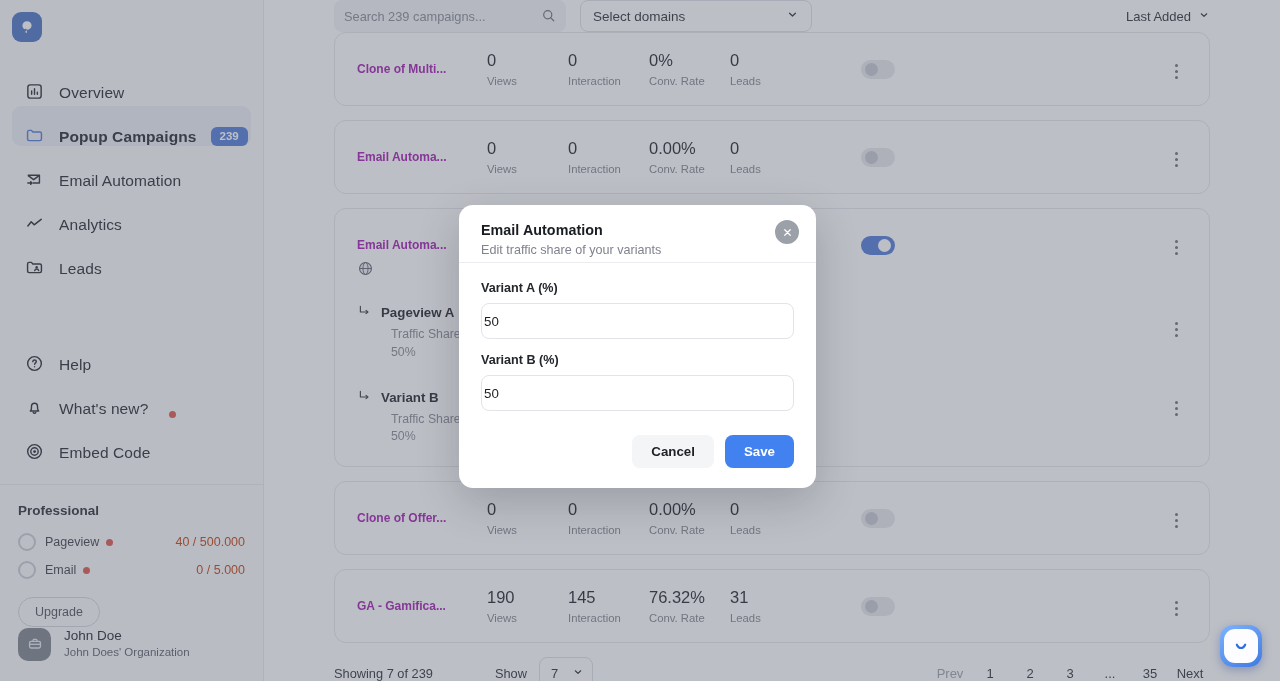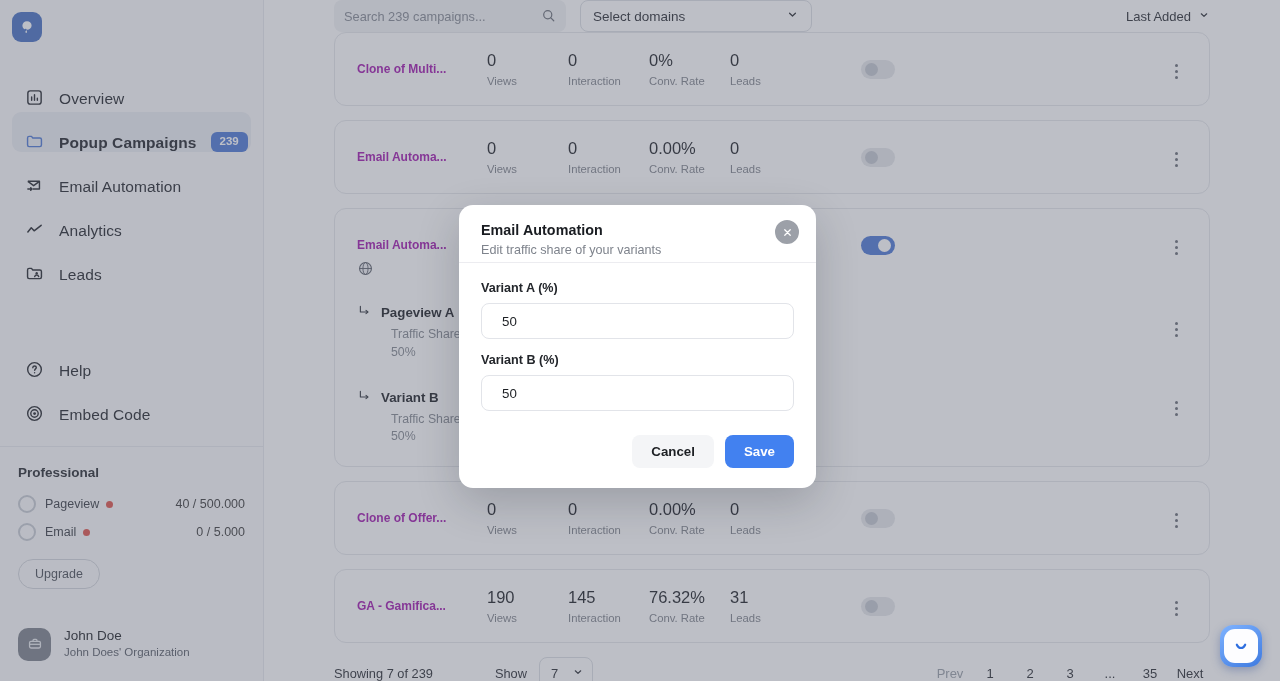--- a/index.html
+++ b/index.html
@@ -54,21 +54,21 @@
 
   
   .plan { padding: 18px 18px 0 18px; }
   .plan-title { font-size: 13.5px; font-weight: 700; color: #2a2d33; margin-bottom: 10px; }
   .meter-row { display: flex; align-items: center; height: 28px; }
   .meter-ring {
     width: 18px; height: 18px; border-radius: 50%;
     border: 2.5px solid #c7cbd3; flex: 0 0 18px; margin-right: 9px;
   }
   .meter-label { font-size: 12.5px; color: #3b3f46; }
-  .meter-val { margin-left: auto; font-size: 12.5px; color: #404040; }
+  .meter-val { margin-left: auto; font-size: 12.5px; color: #c2410c; }
   .upgrade {
     margin-top: 13px; display:inline-block;
     border: 1px solid #d3d6dc; border-radius: 18px;
     padding: 7px 16px; font-size: 12.5px; color: #4c5159;
     background: transparent; cursor: pointer; font-family: inherit;
   }
 
   .user-row {
     margin-top: auto; display: flex; align-items: center; gap: 13px;
     padding: 0 18px 20px 18px;
@@ -192,21 +192,21 @@
     position: absolute; right: 15px; top: 13px;
     width: 28px; height: 28px; border-radius: 50%;
     background: #9ca0a8; border: 2px solid #ffffff;
     display: flex; align-items: center; justify-content: center;
     cursor: pointer;
   }
   .modal-body { padding: 18px 22px 10px 22px; }
   .field-label { font-size: 12.6px; font-weight: 600; color: #23262b; margin-bottom: 8px; }
   .field-input {
     width: 100%; height: 36px; border: 1px solid #e2e4e9; border-radius: 8px;
-    padding: 0 20px; font-size: 13.3px; color: #1d2024;
+    padding: 0 2px; font-size: 13.3px; color: #1d2024;
     font-family: inherit; outline: none; background: #fff;
   }
   .field-gap { height: 14px; }
   .modal-foot { padding: 14px 22px 20px 22px; display: flex; justify-content: flex-end; gap: 11px; }
   .btn {
     border: 0; border-radius: 8px; font-family: inherit;
     font-size: 13.3px; font-weight: 700; cursor: pointer;
     padding: 0 19px; height: 33px;
   }
   .btn-cancel { background: #f4f5f7; color: #1d2024; }
@@ -301,20 +301,30 @@
           <span class="nav-icon">
             <svg width="19" height="19" viewBox="0 0 20 20" fill="none" stroke="#26292f" stroke-width="1.5">
               <circle cx="10" cy="10" r="7.2"></circle>
               <path d="M8.2 8.1c.1-1 .9-1.7 1.9-1.7 1 0 1.8.7 1.8 1.6 0 1.3-1.7 1.4-1.7 2.8" stroke-linecap="round"></path>
               <circle cx="10.1" cy="13.4" r=".75" fill="#26292f" stroke="none"></circle>
             </svg>
           </span>
           <span class="label">Help</span>
         </div>
 
+        <div class="nav-item">
+          <span class="nav-icon">
+            <svg width="19" height="19" viewBox="0 0 20 20" fill="none" stroke="#26292f" stroke-width="1.5">
+              <path d="M5.6 13.7h8.8c-.9-.8-1.2-1.7-1.2-3.3V9.1c0-2-1.4-3.6-3.2-3.6S6.8 7.1 6.8 9.1v1.3c0 1.6-.3 2.5-1.2 3.3z" stroke-linejoin="round"></path>
+              <path d="M8.7 15.3c.2.5.7.8 1.3.8s1.1-.3 1.3-.8" stroke-linecap="round"></path>
+            </svg>
+          </span>
+          <span class="label">What's new?</span>
+          <span class="dot-red"></span>
+        </div>
 
         <div class="nav-item">
           <span class="nav-icon">
             <svg width="19" height="19" viewBox="0 0 20 20" fill="none" stroke="#26292f" stroke-width="1.5">
               <circle cx="10" cy="10" r="7.2"></circle>
               <circle cx="10" cy="10" r="3.9"></circle>
               <circle cx="10.1" cy="10.1" r="1.5" fill="#26292f" stroke="none"></circle>
             </svg>
           </span>
           <span class="label">Embed Code</span>

